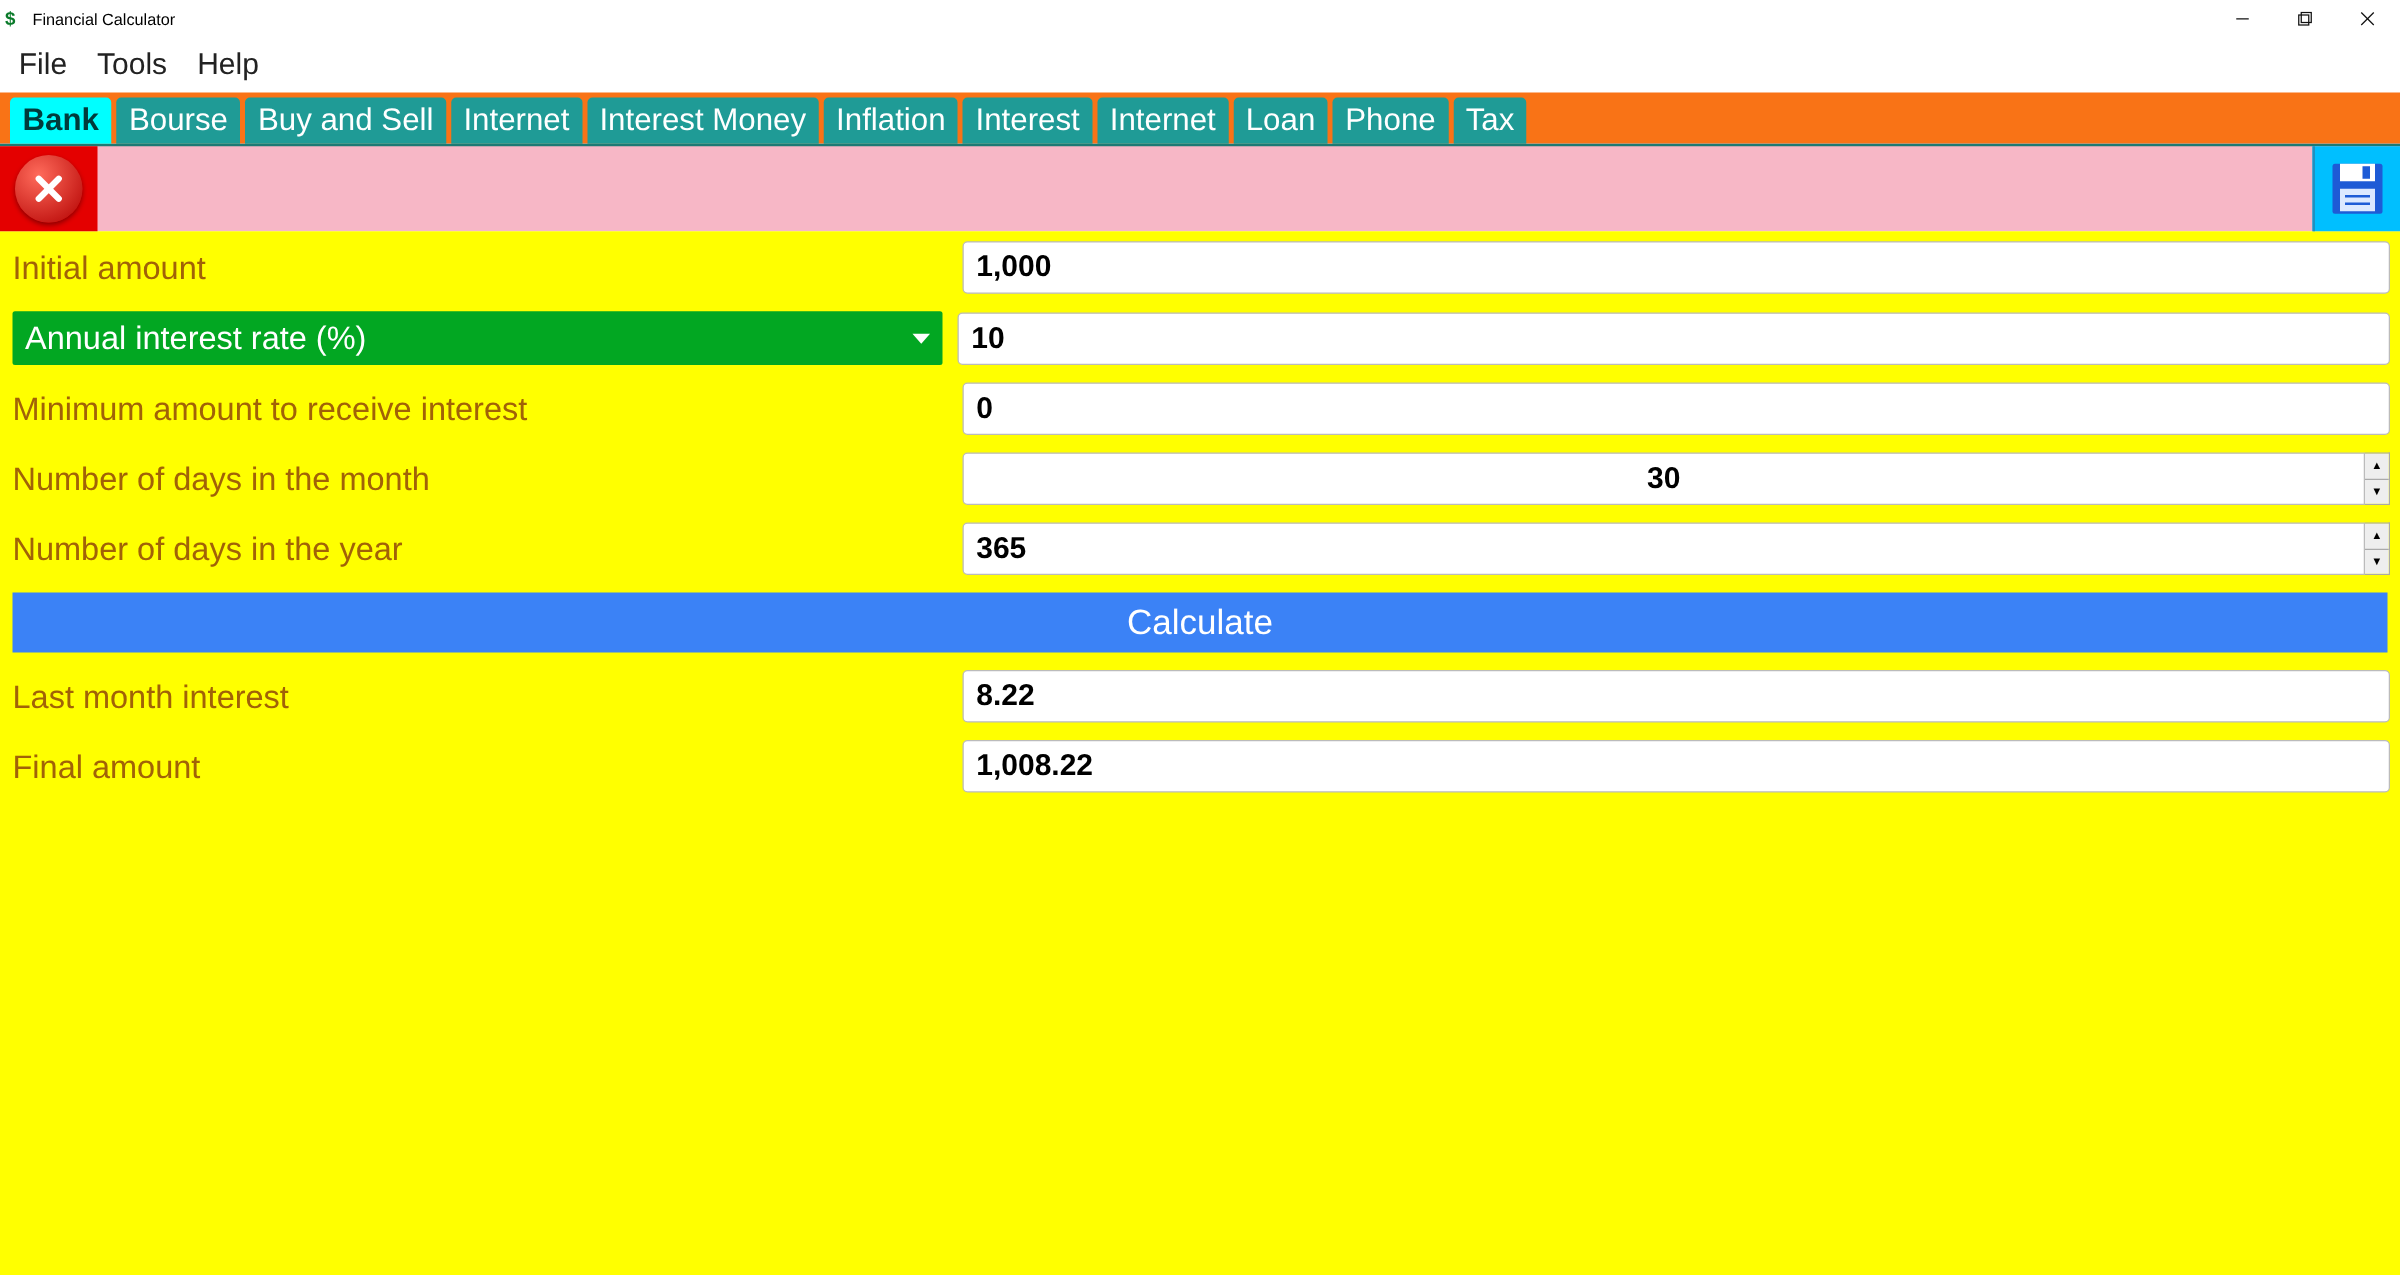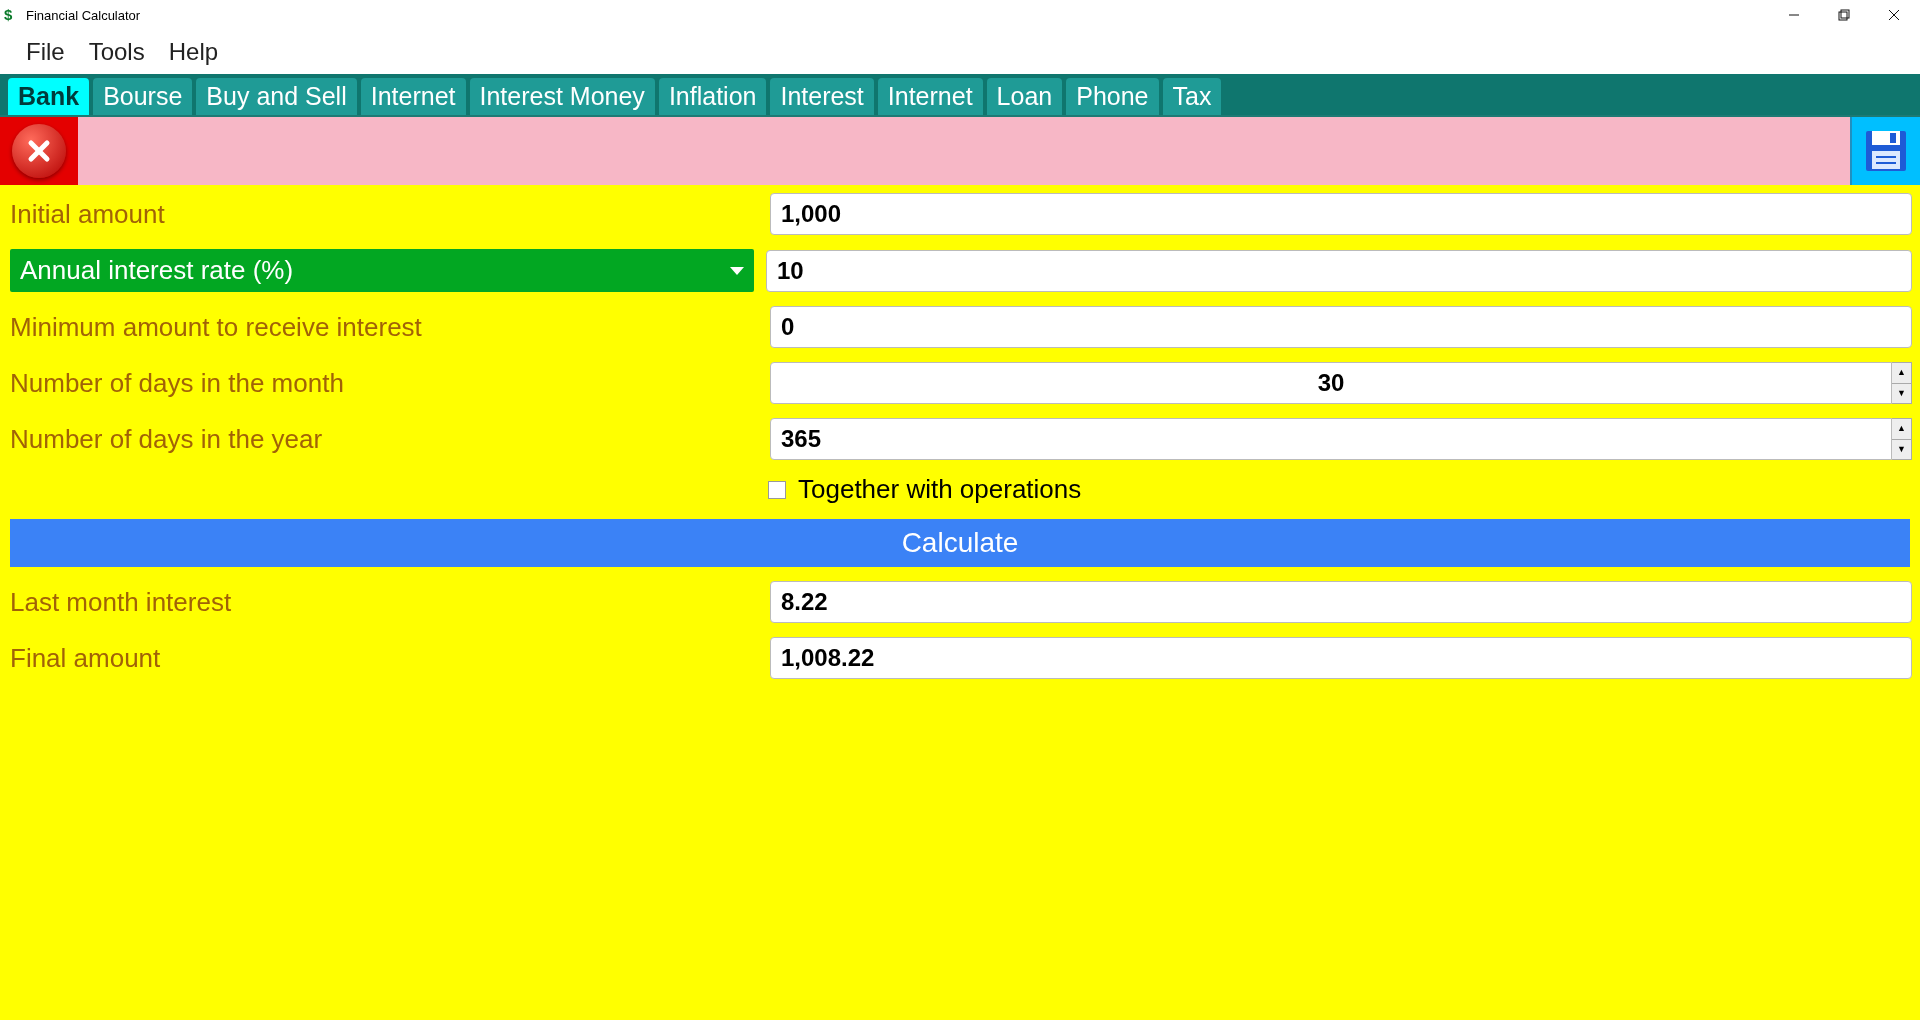--- a/index.html
+++ b/index.html
@@ -5,24 +5,24 @@
 * { margin: 0; padding: 0; box-sizing: border-box; font-family: "Segoe UI", Tahoma, sans-serif; }
 html, body { width: 100%; height: 100%; overflow: hidden; background: #fff; }
 
 .titlebar { height: 30px; display: flex; align-items: center; background: #fff; padding: 0 4px; }
 .titlebar .app-icon { width: 16px; height: 16px; margin-right: 6px; display: flex; align-items: center; justify-content: center; }
 .titlebar .title { font-size: 13px; color: #000; }
 .titlebar .win-controls { margin-left: auto; display: flex; gap: 26px; padding-right: 10px; }
 .titlebar .win-btn { width: 24px; height: 24px; display: flex; align-items: center; justify-content: center; font-size: 14px; color: #111; }
 .win-btn svg { stroke: #111; }
 
-.menubar { height: 44px; display: flex; align-items: center; gap: 24px; padding: 0 26px; font-size: 24px; color: #222; }
+.menubar { height: 44px; display: flex; align-items: center; gap: 24px; padding: 0 15px; font-size: 24px; color: #222; }
 .menubar .menu-item { cursor: default; }
 
-.tabs-strip { background: #0f766e; display: flex; padding: 4px 0 0 8px; gap: 4px; }
+.tabs-strip { background: #f97316; display: flex; padding: 4px 0 0 8px; gap: 4px; }
 .tab { background: #1f9b96; color: #fff; font-size: 25px; padding: 4px 10px 4px 10px; border-top-left-radius: 4px; border-top-right-radius: 4px; cursor: pointer; }
 .tab.active { background: #00ffff; color: #003b3b; font-weight: 700; }
 
 .toolbar { background: #f7b7c6; height: 70px; display: flex; align-items: stretch; border-top: 2px solid #1d7a74; }
 .toolbar .close-box { width: 78px; background: #e40000; display: flex; align-items: center; justify-content: center; }
 .toolbar .save-box { width: 70px; margin-left: auto; background: #00bfff; display: flex; align-items: center; justify-content: center; border-left: 2px solid #2090c0; }
 .close-circle { width: 54px; height: 54px; border-radius: 50%; background: radial-gradient(circle at 35% 30%, #ff6b5b, #b30000); box-shadow: 0 2px 4px rgba(0,0,0,0.4); display: flex; align-items: center; justify-content: center; }
 .close-circle svg { stroke: #fff; }
 .save-box svg { display: block; }
 
@@ -156,24 +156,20 @@
     <div class="label">Number of days in the year</div>
     <div class="value-wrap">
       <input type="text" style="border-top-right-radius: 0px; border-bottom-right-radius: 0px;" value="365">
       <div class="spinner">
         <div>▲</div>
         <div>▼</div>
       </div>
     </div>
   </div>
 
-  <div class="checkbox-row">
-    <span class="box"></span>
-    <span>Together with operations</span>
-  </div>
 
   <div class="calculate-btn">Calculate</div>
 
   <div class="row">
     <div class="label">Last month interest</div>
     <div class="value-wrap">
         <input type="text" value="8.22" style="">
       </div>
   </div>
 

